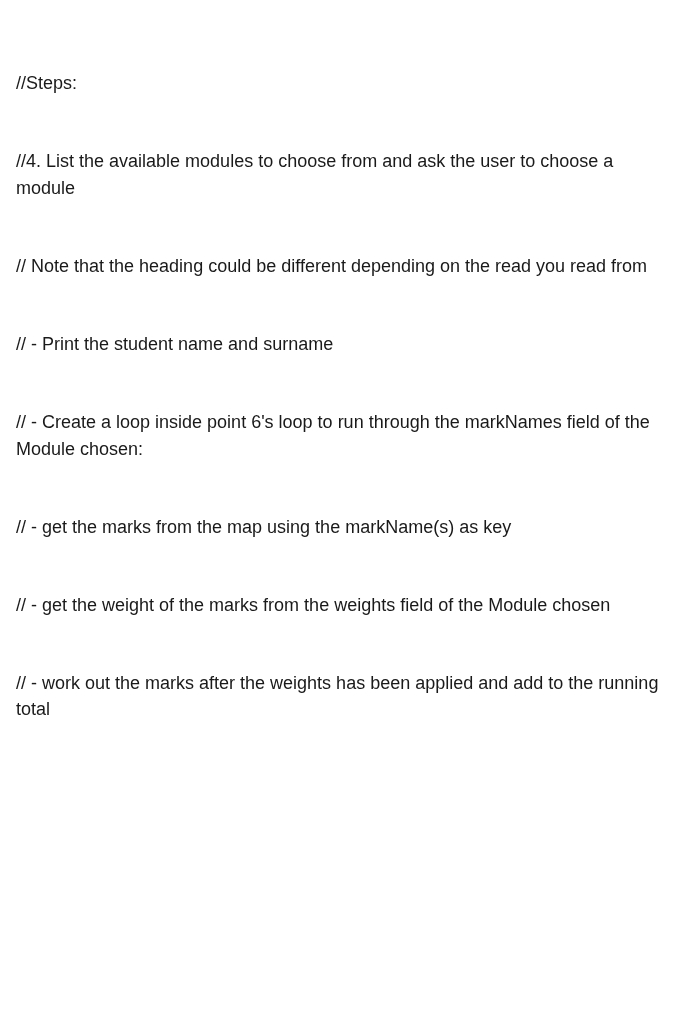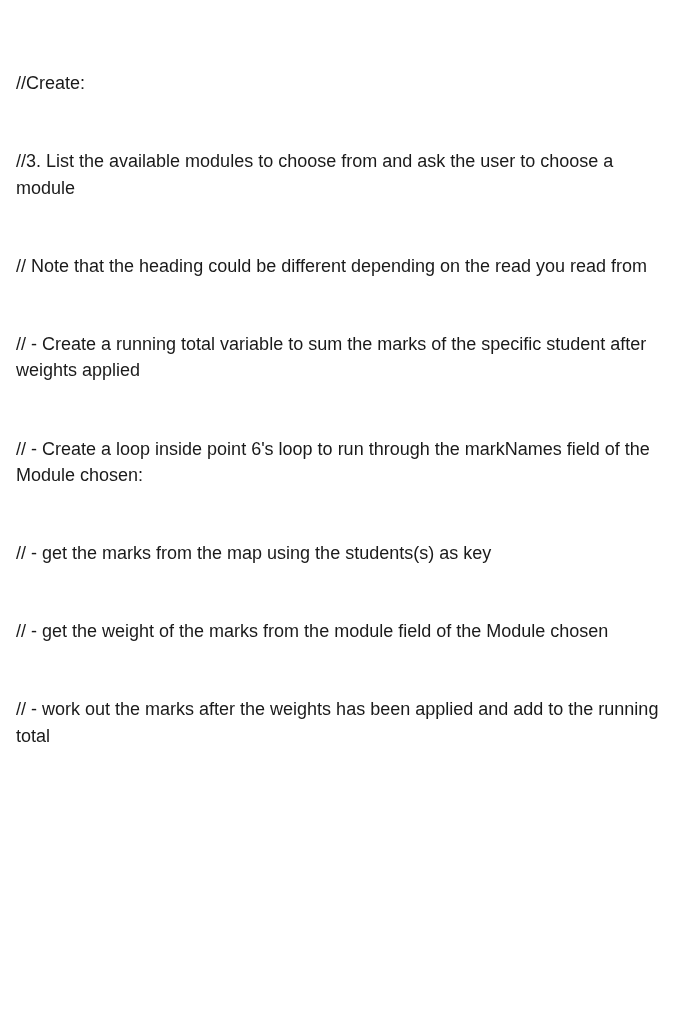--- a/index.html
+++ b/index.html
@@ -26,24 +26,24 @@
 
     .line {
       display: block;
       margin-bottom: 0px;
     }
   </style>
 </head>
 <body>
 
 <div class="content-block">
-  <span class="line">//Create:</span>
-  <span class="line">//3. List the available modules to choose from and ask the user to choose a module</span>
+  <span class="line">//Steps:</span>
+  <span class="line">//4. List the available modules to choose from and ask the user to choose a module</span>
   <span class="line">// Note that the heading could be different depending on the read you read from</span>
-  <span class="line">// - Create a running total variable to sum the marks of the specific student after weights applied</span>
+  <span class="line">// - Print the student name and surname</span>
   <span class="line">// - Create a loop inside point 6's loop to run through the markNames field of the Module chosen:</span>
-  <span class="line">// - get the marks from the map using the students(s) as key</span>
-  <span class="line">// - get the weight of the marks from the module field of the Module chosen</span>
+  <span class="line">// - get the marks from the map using the markName(s) as key</span>
+  <span class="line">// - get the weight of the marks from the weights field of the Module chosen</span>
   <span class="line">// - work out the marks after the weights has been applied and add to the running total</span>
   
   
   
 </div>
 
 </body></html>

